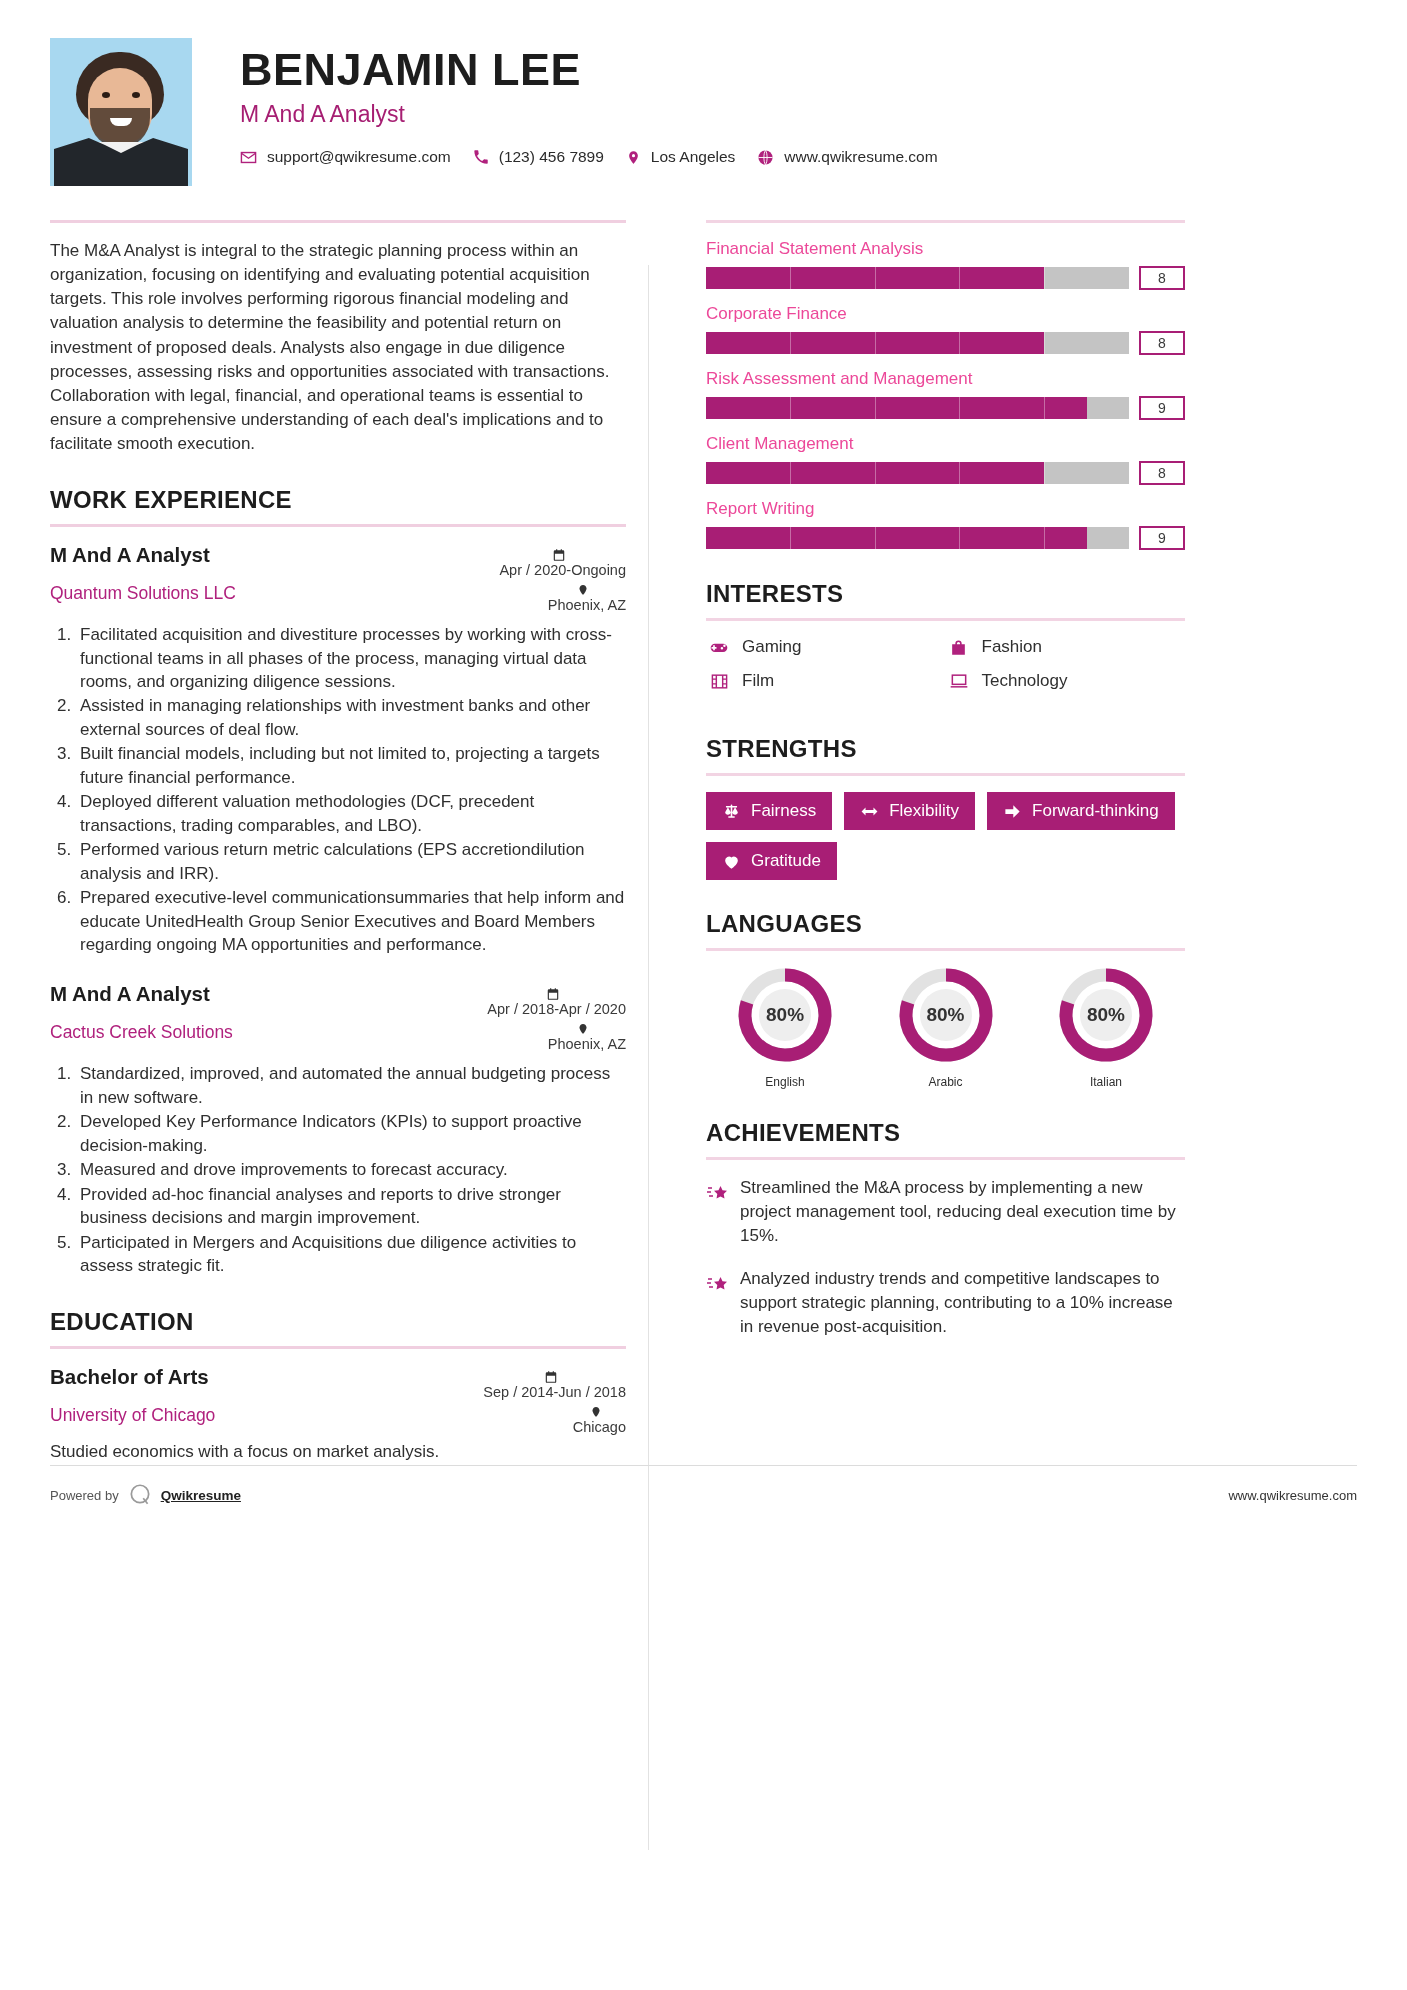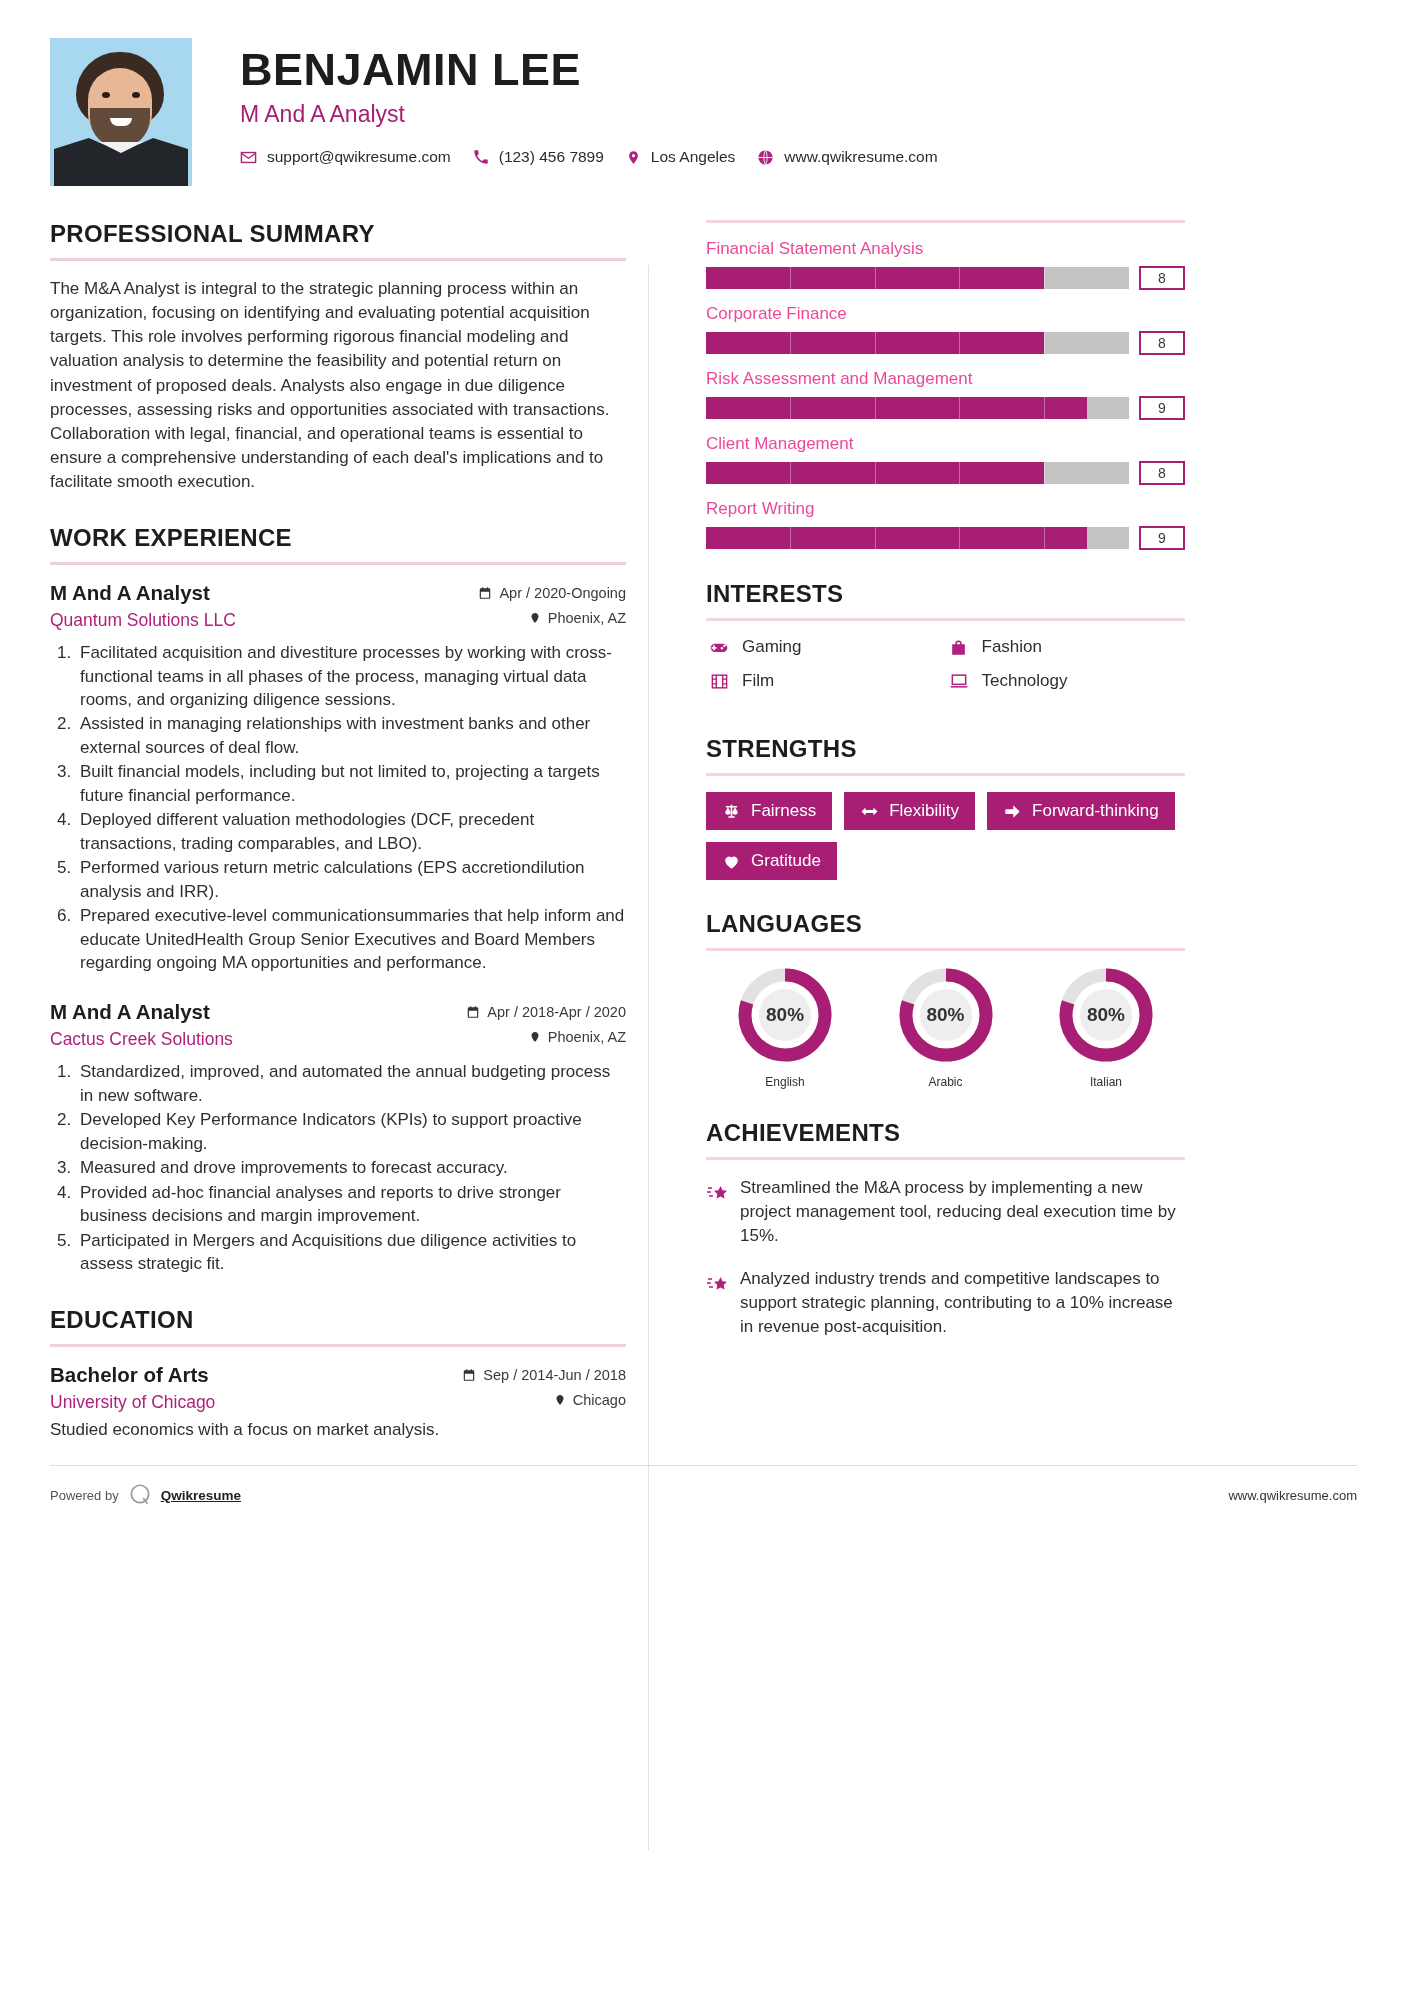--- a/index.html
+++ b/index.html
@@ -60,21 +60,21 @@
   }
   .rule { height: 3px; background: #f0cfe0; margin-bottom: 16px; }
   .rule.sm { background: #f2d4e3; }
 
   .summary { font-size: 17px; line-height: 1.42; color: #2f2f2f; }
 
   
   .job { margin-bottom: 26px; }
   .job-top { display: flex; justify-content: space-between; align-items: baseline; }
   .job-title { font-size: 20.5px; font-weight: 600; color: #1d1d1d; }
-  .job-meta { font-size: 14.5px; color: #3a3a3a; display:flex; align-items:center; white-space: nowrap; }
+  .job-meta { font-size: 14.5px; color: #3a3a3a; display:flex; align-items:center; white-space: nowrap; flex-direction: column; }
   .job-meta .mi { margin-right: 7px; display:inline-flex; color:#333; }
   .job-sub { display: flex; justify-content: space-between; align-items: flex-start; margin-top: 5px; gap: 28px; }
   .job-company { font-size: 17.5px; color: #b0217d; }
   ol.bullets { margin: 10px 0 0 26px; font-size: 17px; line-height: 1.38; color: #2f2f2f; }
   ol.bullets li { margin-bottom: 1px; padding-left: 4px; }
   .edu-desc { font-size: 17px; color: #2f2f2f; margin-top: 7px; }
 
   .sec-block { margin-top: 30px; }
 
   
@@ -196,21 +196,20 @@
       </div>
     </div>
   </div>
 
   <div class="divider"></div>
 
   <div class="columns">
 
     <div class="col-left">
 
-      <h2 class="sec">PROFESSIONAL SUMMARY</h2>
       <div class="rule"></div>
       <p class="summary">The M&amp;A Analyst is integral to the strategic planning process within an organization, focusing on identifying and evaluating potential acquisition targets. This role involves performing rigorous financial modeling and valuation analysis to determine the feasibility and potential return on investment of proposed deals. Analysts also engage in due diligence processes, assessing risks and opportunities associated with transactions. Collaboration with legal, financial, and operational teams is essential to ensure a comprehensive understanding of each deal's implications and to facilitate smooth execution.</p>
 
       <div class="sec-block">
         <h2 class="sec">WORK EXPERIENCE</h2>
         <div class="rule"></div>
 
         <div class="job">
           <div class="job-top">
             <div class="job-title">M And A Analyst</div>

